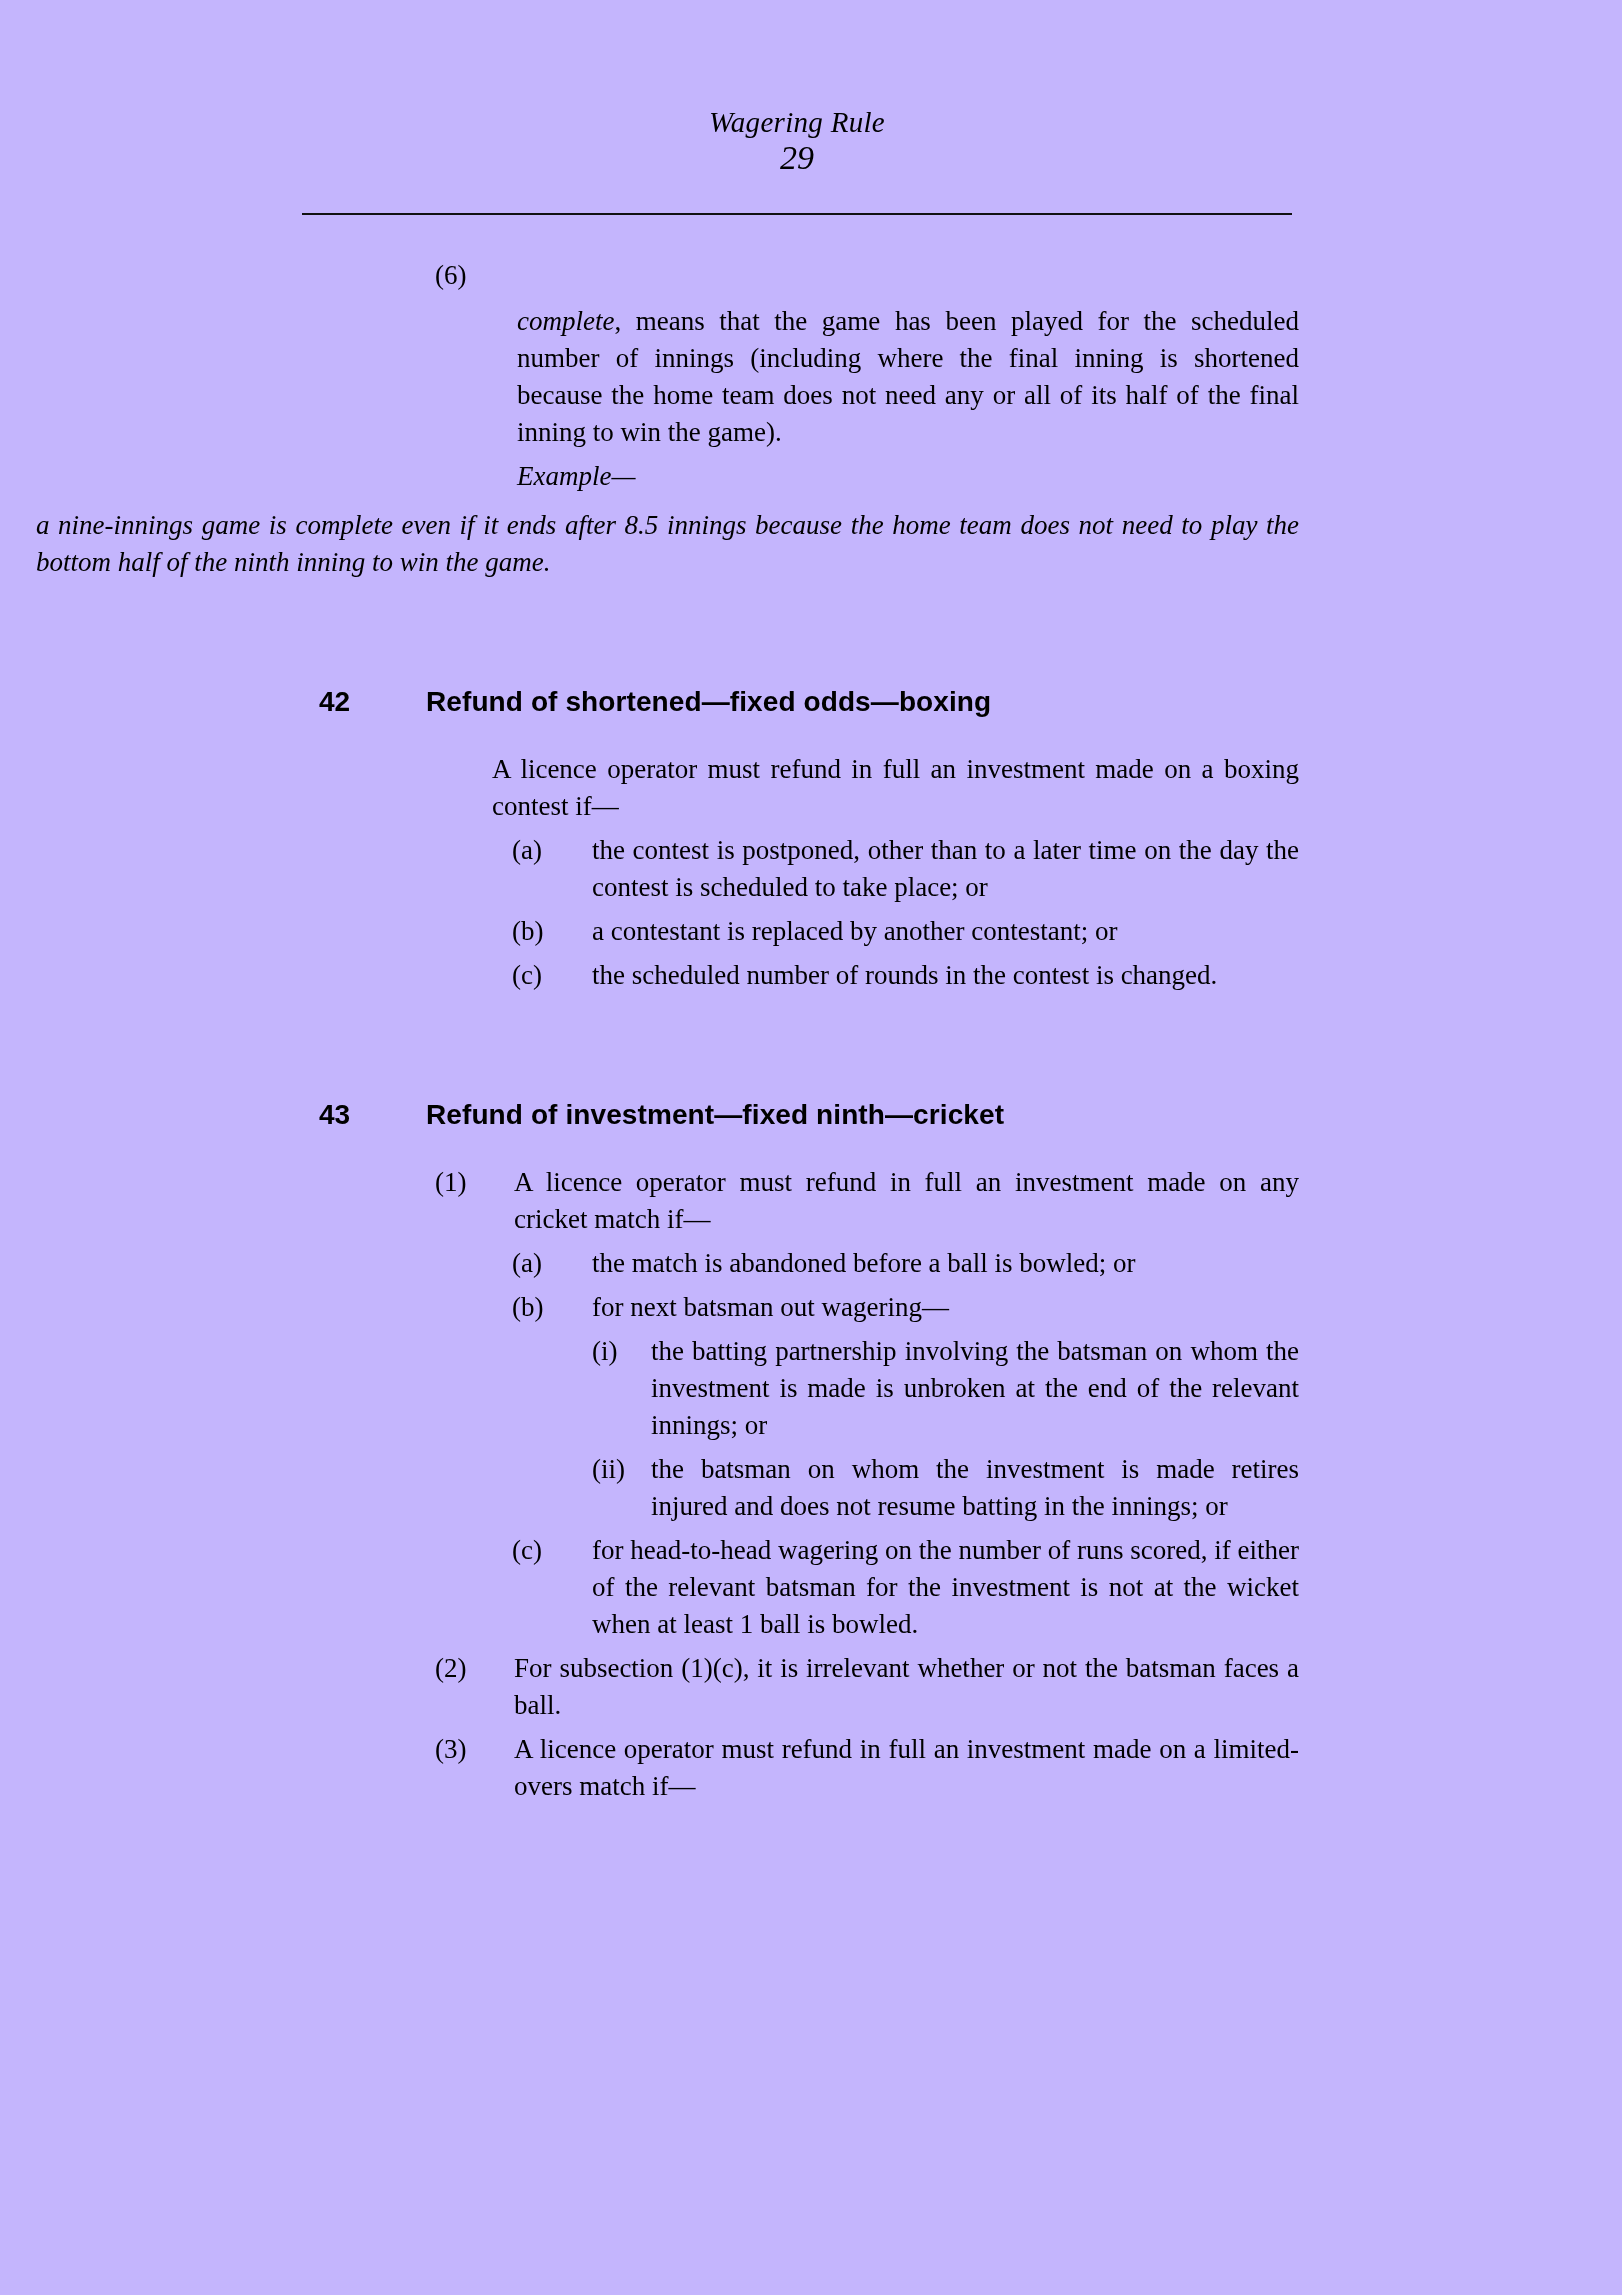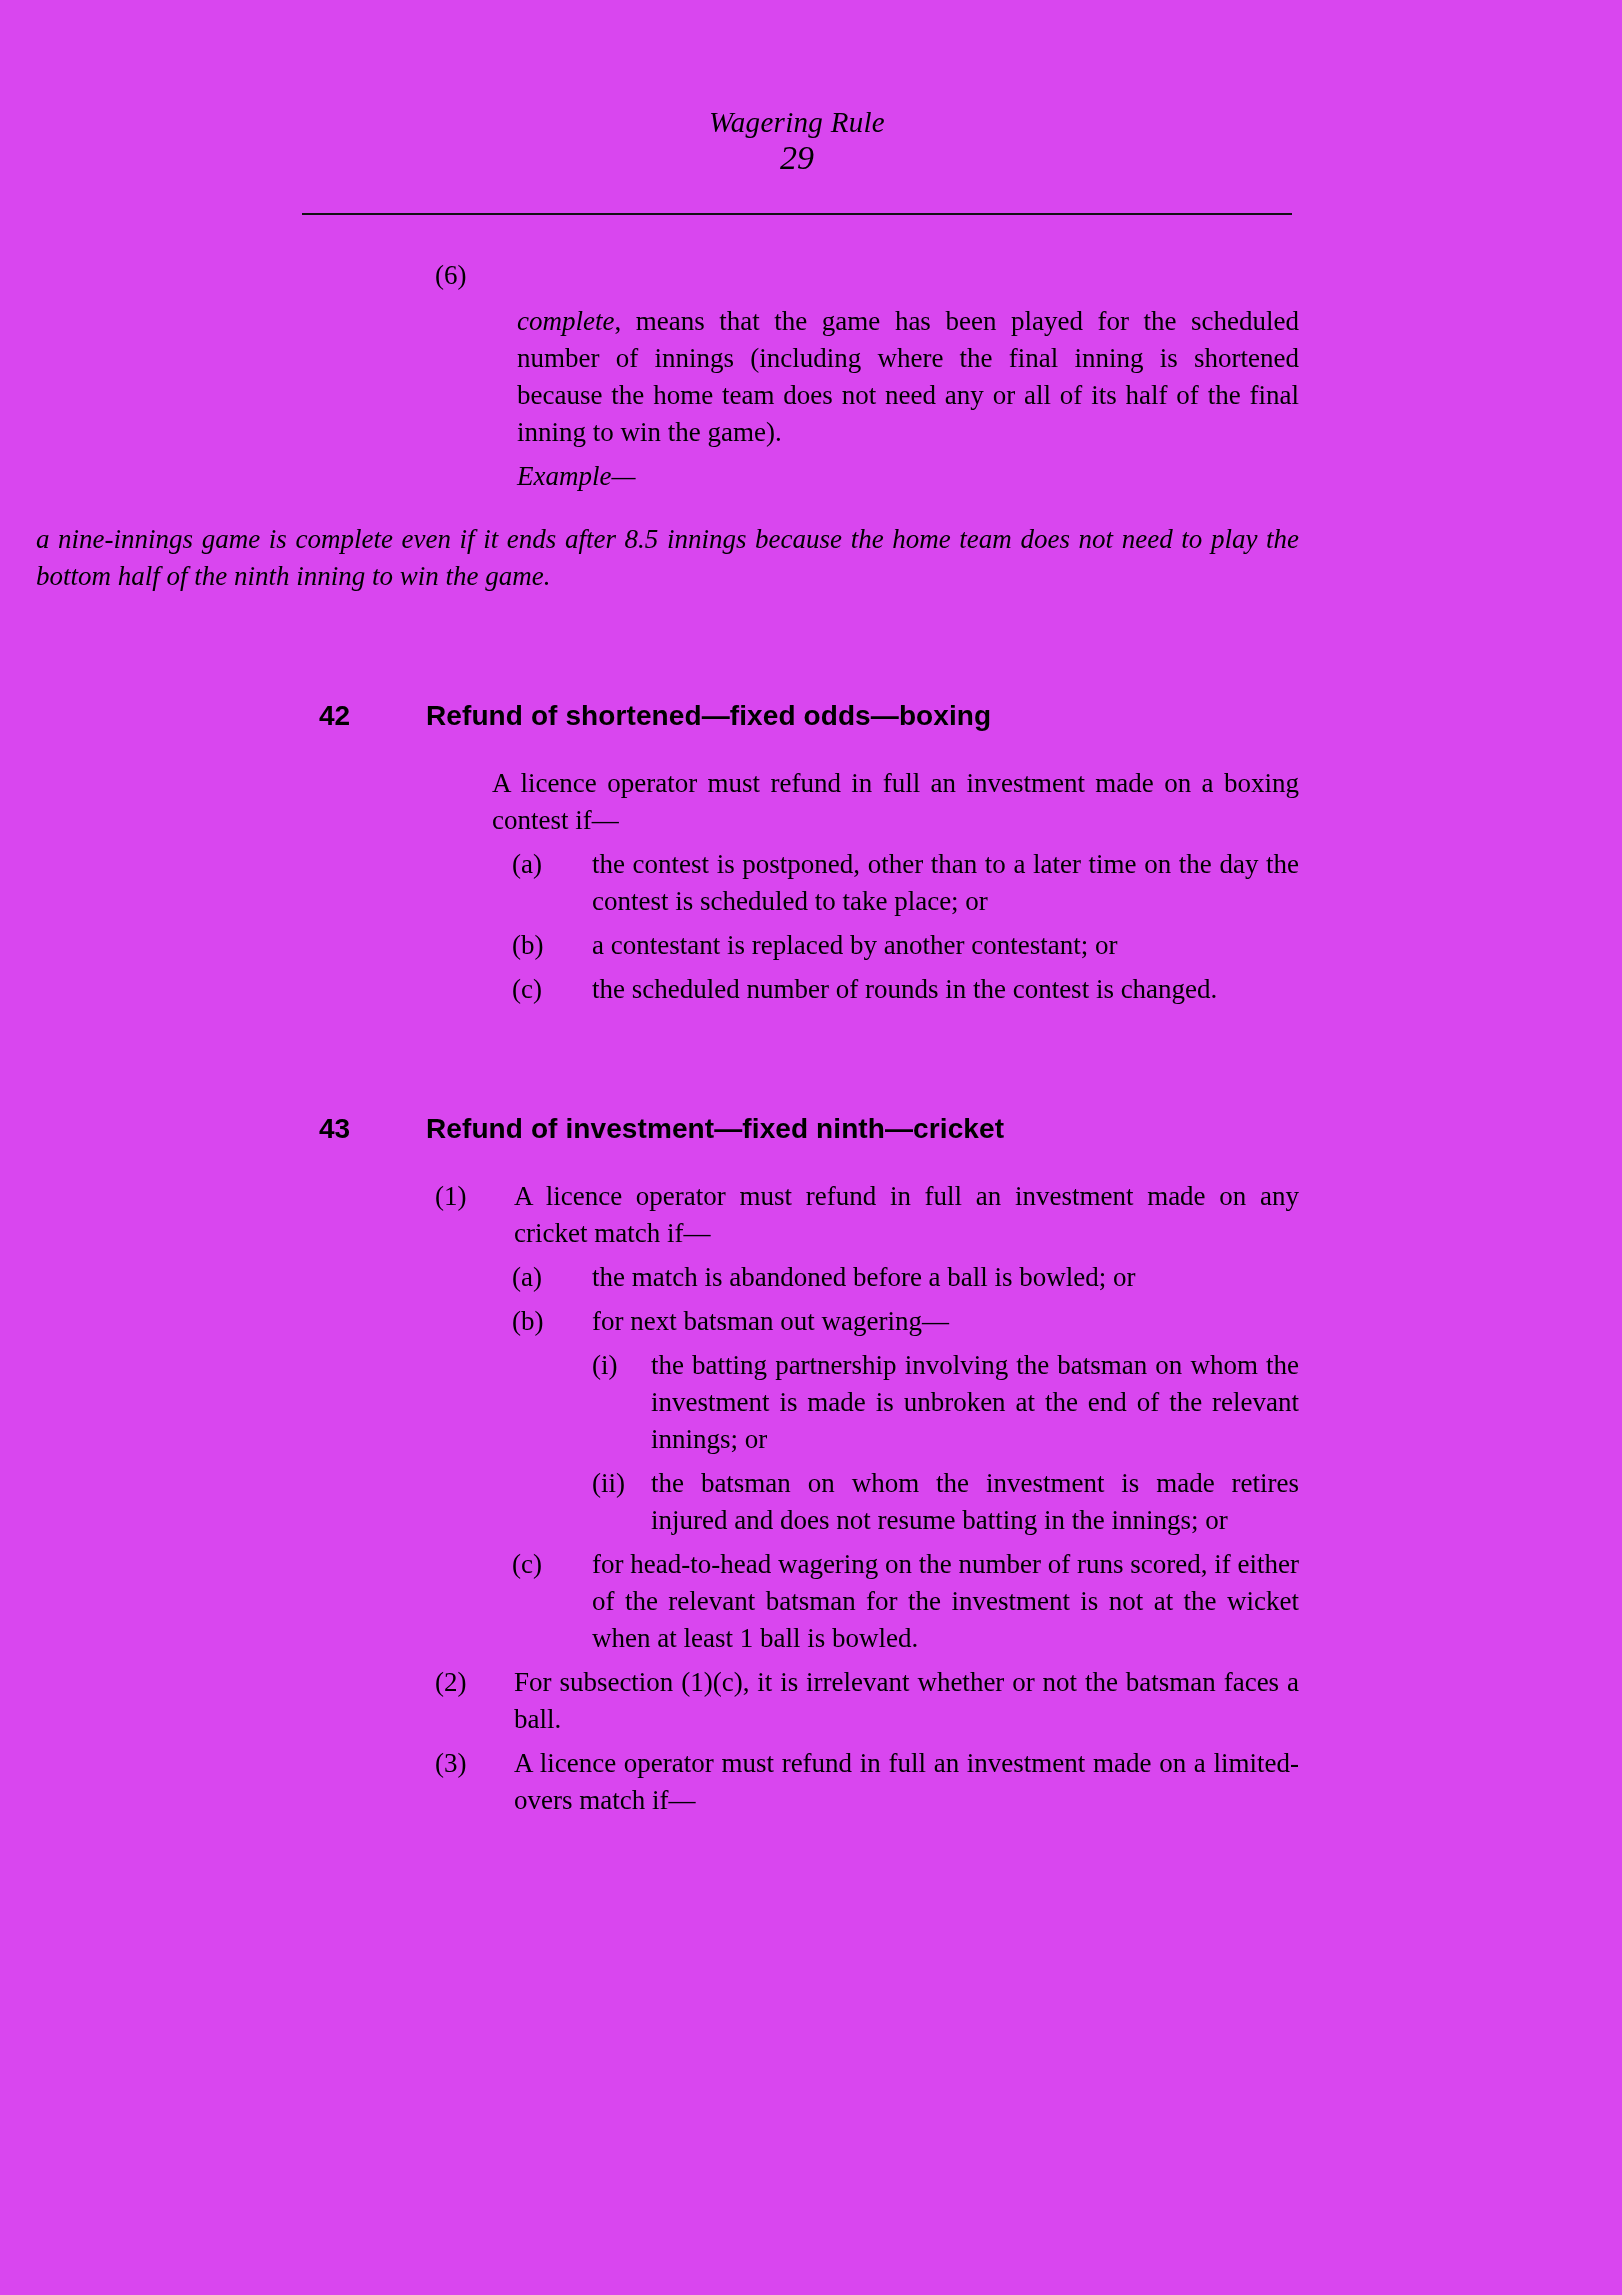--- a/index.html
+++ b/index.html
@@ -6,21 +6,21 @@
   html, body {
     margin: 0;
     padding: 0;
     background: #ffffff;
   }
 
   .page {
     position: relative;
     width: 1623px;
     height: 2295px;
-    background: #d946ef;
+    background: #c4b5fd;
     margin: 0 auto;
     overflow: hidden;
     font-family: "Liberation Serif", "DejaVu Serif", serif;
     color: #000000;
     box-sizing: border-box;
   }
 
   
   .page-header {
     position: absolute;
@@ -149,21 +149,21 @@
     font-style: italic;
   }
 
   .defterm {
     font-style: italic;
   }
 
   
   .sp-0  { margin-top: 0; }
   .sp-xs { margin-top: 9.2px; }
-  .sp-s  { margin-top: 26px; padding-left: 36px; }
+  .sp-s  { margin-top: 12px; padding-left: 36px; }
   .sp-m  { margin-top: 7px; }
   .sp-head-before { margin-top: 102px; }
   .sp-head-after  { margin-top: 30px; }
 </style>
 </head>
 <body>
 
 <div class="page">
 
   <div class="page-header">

